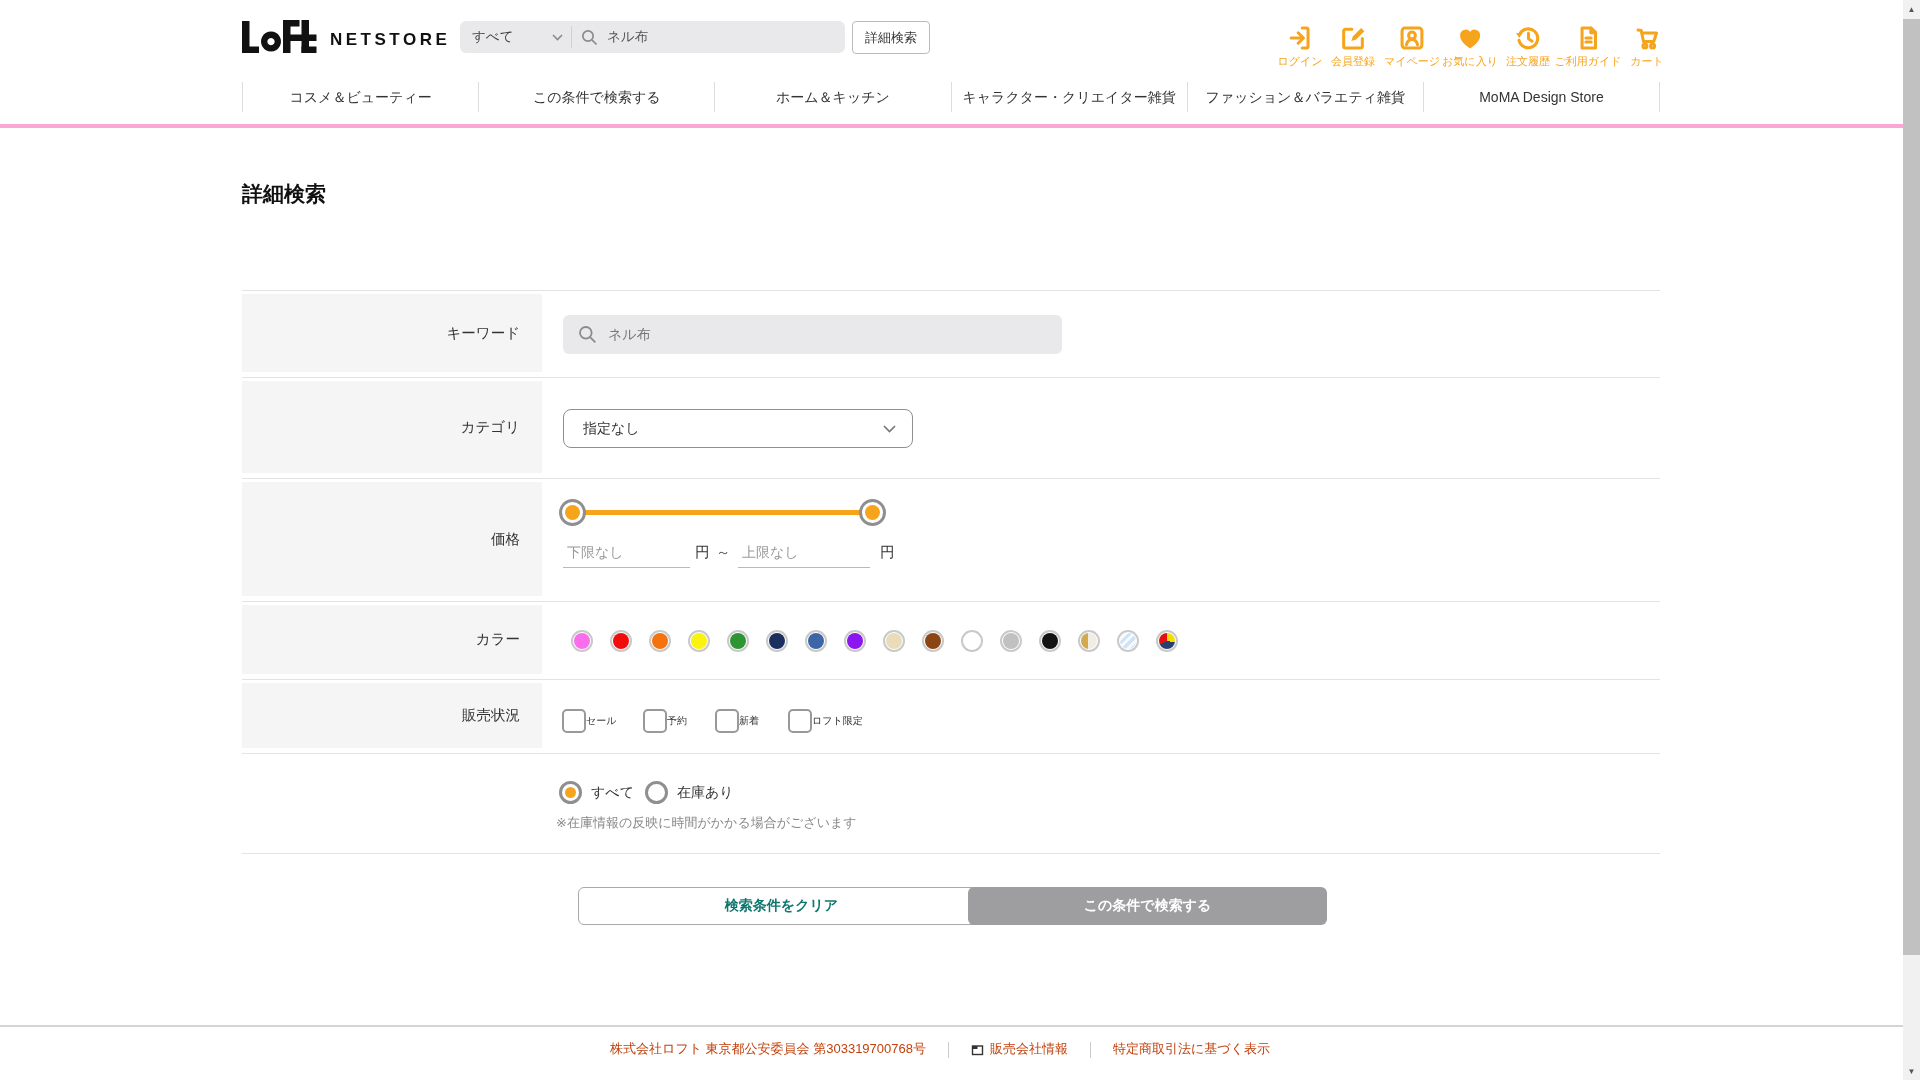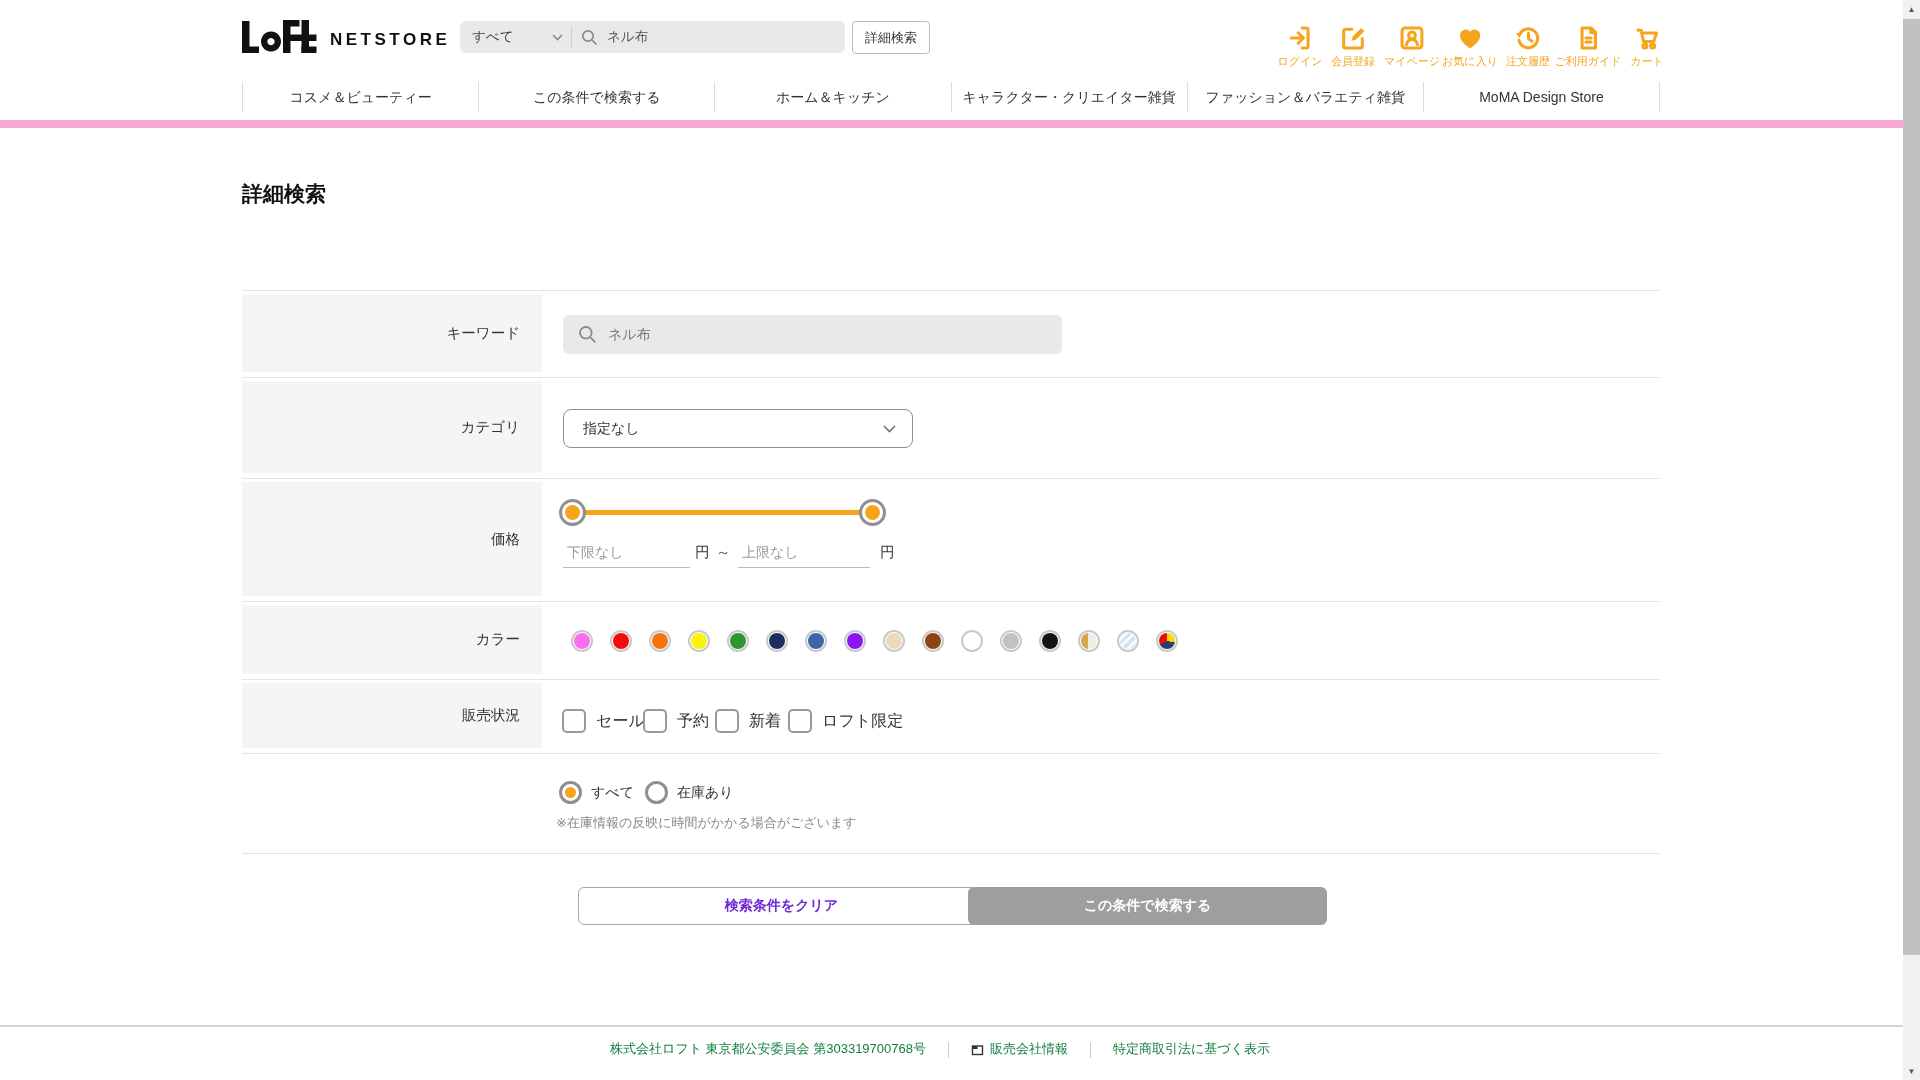--- a/index.html
+++ b/index.html
@@ -1,19 +1,19 @@
 <!DOCTYPE html>
 <html><head>
 <meta charset="utf-8">
 <style>
 *{margin:0;padding:0;box-sizing:border-box}
 body{background:#fff}
 #page{position:relative;width:1920px;height:1080px;background:#fff;font-family:"Liberation Sans","DejaVu Sans",sans-serif;overflow:hidden;color:#333}
 
-#header{position:absolute;left:0;top:0;width:1920px;height:128px;background:#fff;border-bottom:8px solid #f9a8d4}
+#header{position:absolute;left:0;top:0;width:1920px;height:128px;background:#fff;border-bottom:4px solid #f9a8d4}
 .logo{position:absolute;left:242px;top:20px;display:flex;align-items:center}
 .logo-mark{display:block}
 .logo-store{font-size:17px;font-weight:bold;letter-spacing:3.5px;color:#111;margin-left:12px;margin-top:6px}
 .searchbar{position:absolute;left:460px;top:21px;width:385px;height:32px;background:#E9E9EB;border-radius:6px;display:flex;align-items:center}
 .search-scope{font-size:13.5px;color:#444;padding-left:12px;width:92px}
 .search-chevron{margin-right:8px}
 .search-div{width:1px;height:22px;background:#cfcfd4}
 .search-mag{margin-left:9px}
 .search-query{font-size:13.5px;color:#555;margin-left:9px}
 .adv-btn{position:absolute;left:852px;top:21px;width:78px;height:33px;background:#fff;border:1px solid #bbb;border-radius:4px;font-size:13px;color:#333;display:flex;align-items:center;justify-content:center}
@@ -47,34 +47,34 @@
 .pu-1{left:453px}
 .pu-sep{left:474px;color:#555}
 .pu-2{left:638px}
 .swatch{position:absolute;top:28px;width:22px;height:22px;border:2px solid #c9c9c9;border-radius:50%;background:#fff;padding:1px}
 .swatch .dot{display:block;width:16px;height:16px;border-radius:50%}
 .dot.pattern-gold{background:linear-gradient(90deg,#D3A84F 0 45%,#F0EDE2 45% 100%)}
 .dot.pattern-clear{background:repeating-linear-gradient(135deg,#CFE3F7 0 3px,#F6FAFF 3px 6px)}
 .dot.pattern-multi{background:conic-gradient(from 0deg,#F5DC00 0deg 100deg,#2A3F6E 100deg 245deg,#E60F0F 245deg 360deg)}
 .checkitem{position:absolute;top:29px;display:flex;align-items:center}
 .checkbox{width:24px;height:24px;border:2px solid #999;border-radius:5px;background:#fff}
-.checkitem .lb{font-size:16px;color:#333;margin-left:10px;line-height:24px}
+.checkitem .lb{font-size:10px;color:#333;margin-left:0;line-height:24px}
 .ck-0{left:320px}.ck-1{left:401px}.ck-2{left:473px}.ck-3{left:546px}
 .radioitem{position:absolute;top:27px;display:flex;align-items:center}
 .radio{width:23px;height:23px;border:3px solid #8f8f8f;border-radius:50%;background:#fff;position:relative}
 .radio.sel i{position:absolute;left:3px;top:3px;width:11px;height:11px;border-radius:50%;background:#F7A41D}
 .radioitem .lb{font-size:14px;color:#333;margin-left:9px}
 .rd-0{left:317px}.rd-1{left:403px}
 .stock-note{position:absolute;left:314px;top:60px;font-size:13px;color:#888}
 
-.btn-clear{position:absolute;left:578px;top:887px;width:407px;height:38px;background:#fff;border:1px solid #a9a9a9;border-radius:6px;font-size:14px;font-weight:bold;color:#6d28d9;display:flex;align-items:center;justify-content:center}
+.btn-clear{position:absolute;left:578px;top:887px;width:407px;height:38px;background:#fff;border:1px solid #a9a9a9;border-radius:6px;font-size:14px;font-weight:bold;color:#0f766e;display:flex;align-items:center;justify-content:center}
 .btn-submit{position:absolute;left:968px;top:887px;width:359px;height:38px;background:#9E9EA1;border-radius:6px;font-size:14px;font-weight:bold;color:#fff;display:flex;align-items:center;justify-content:center}
 
 #footer-line{position:absolute;left:0;top:1025px;width:1920px;height:2px;background:#d4d4d4}
-#footer{position:absolute;left:0;top:1040px;width:1880px;display:flex;align-items:flex-end;justify-content:center;gap:22px;font-size:13px;color:#15803d}
+#footer{position:absolute;left:0;top:1040px;width:1880px;display:flex;align-items:flex-end;justify-content:center;gap:22px;font-size:13px;color:#c2410c}
 .f-div{width:1px;height:16px;background:#ccc}
 .f-link{display:flex;align-items:center;gap:6px}
 
 #scrollbar{position:absolute;right:0;top:0;width:17px;height:1080px;background:#F1F1F1}
 #scroll-thumb{position:absolute;left:0;top:19px;width:17px;height:936px;background:#C1C1C1}
 .scroll-arrow{position:absolute;left:0;width:17px;text-align:center;font-size:8px;color:#555}
 .sa-up{top:5px}
 .sa-down{bottom:4px}
 </style>
 </head>

